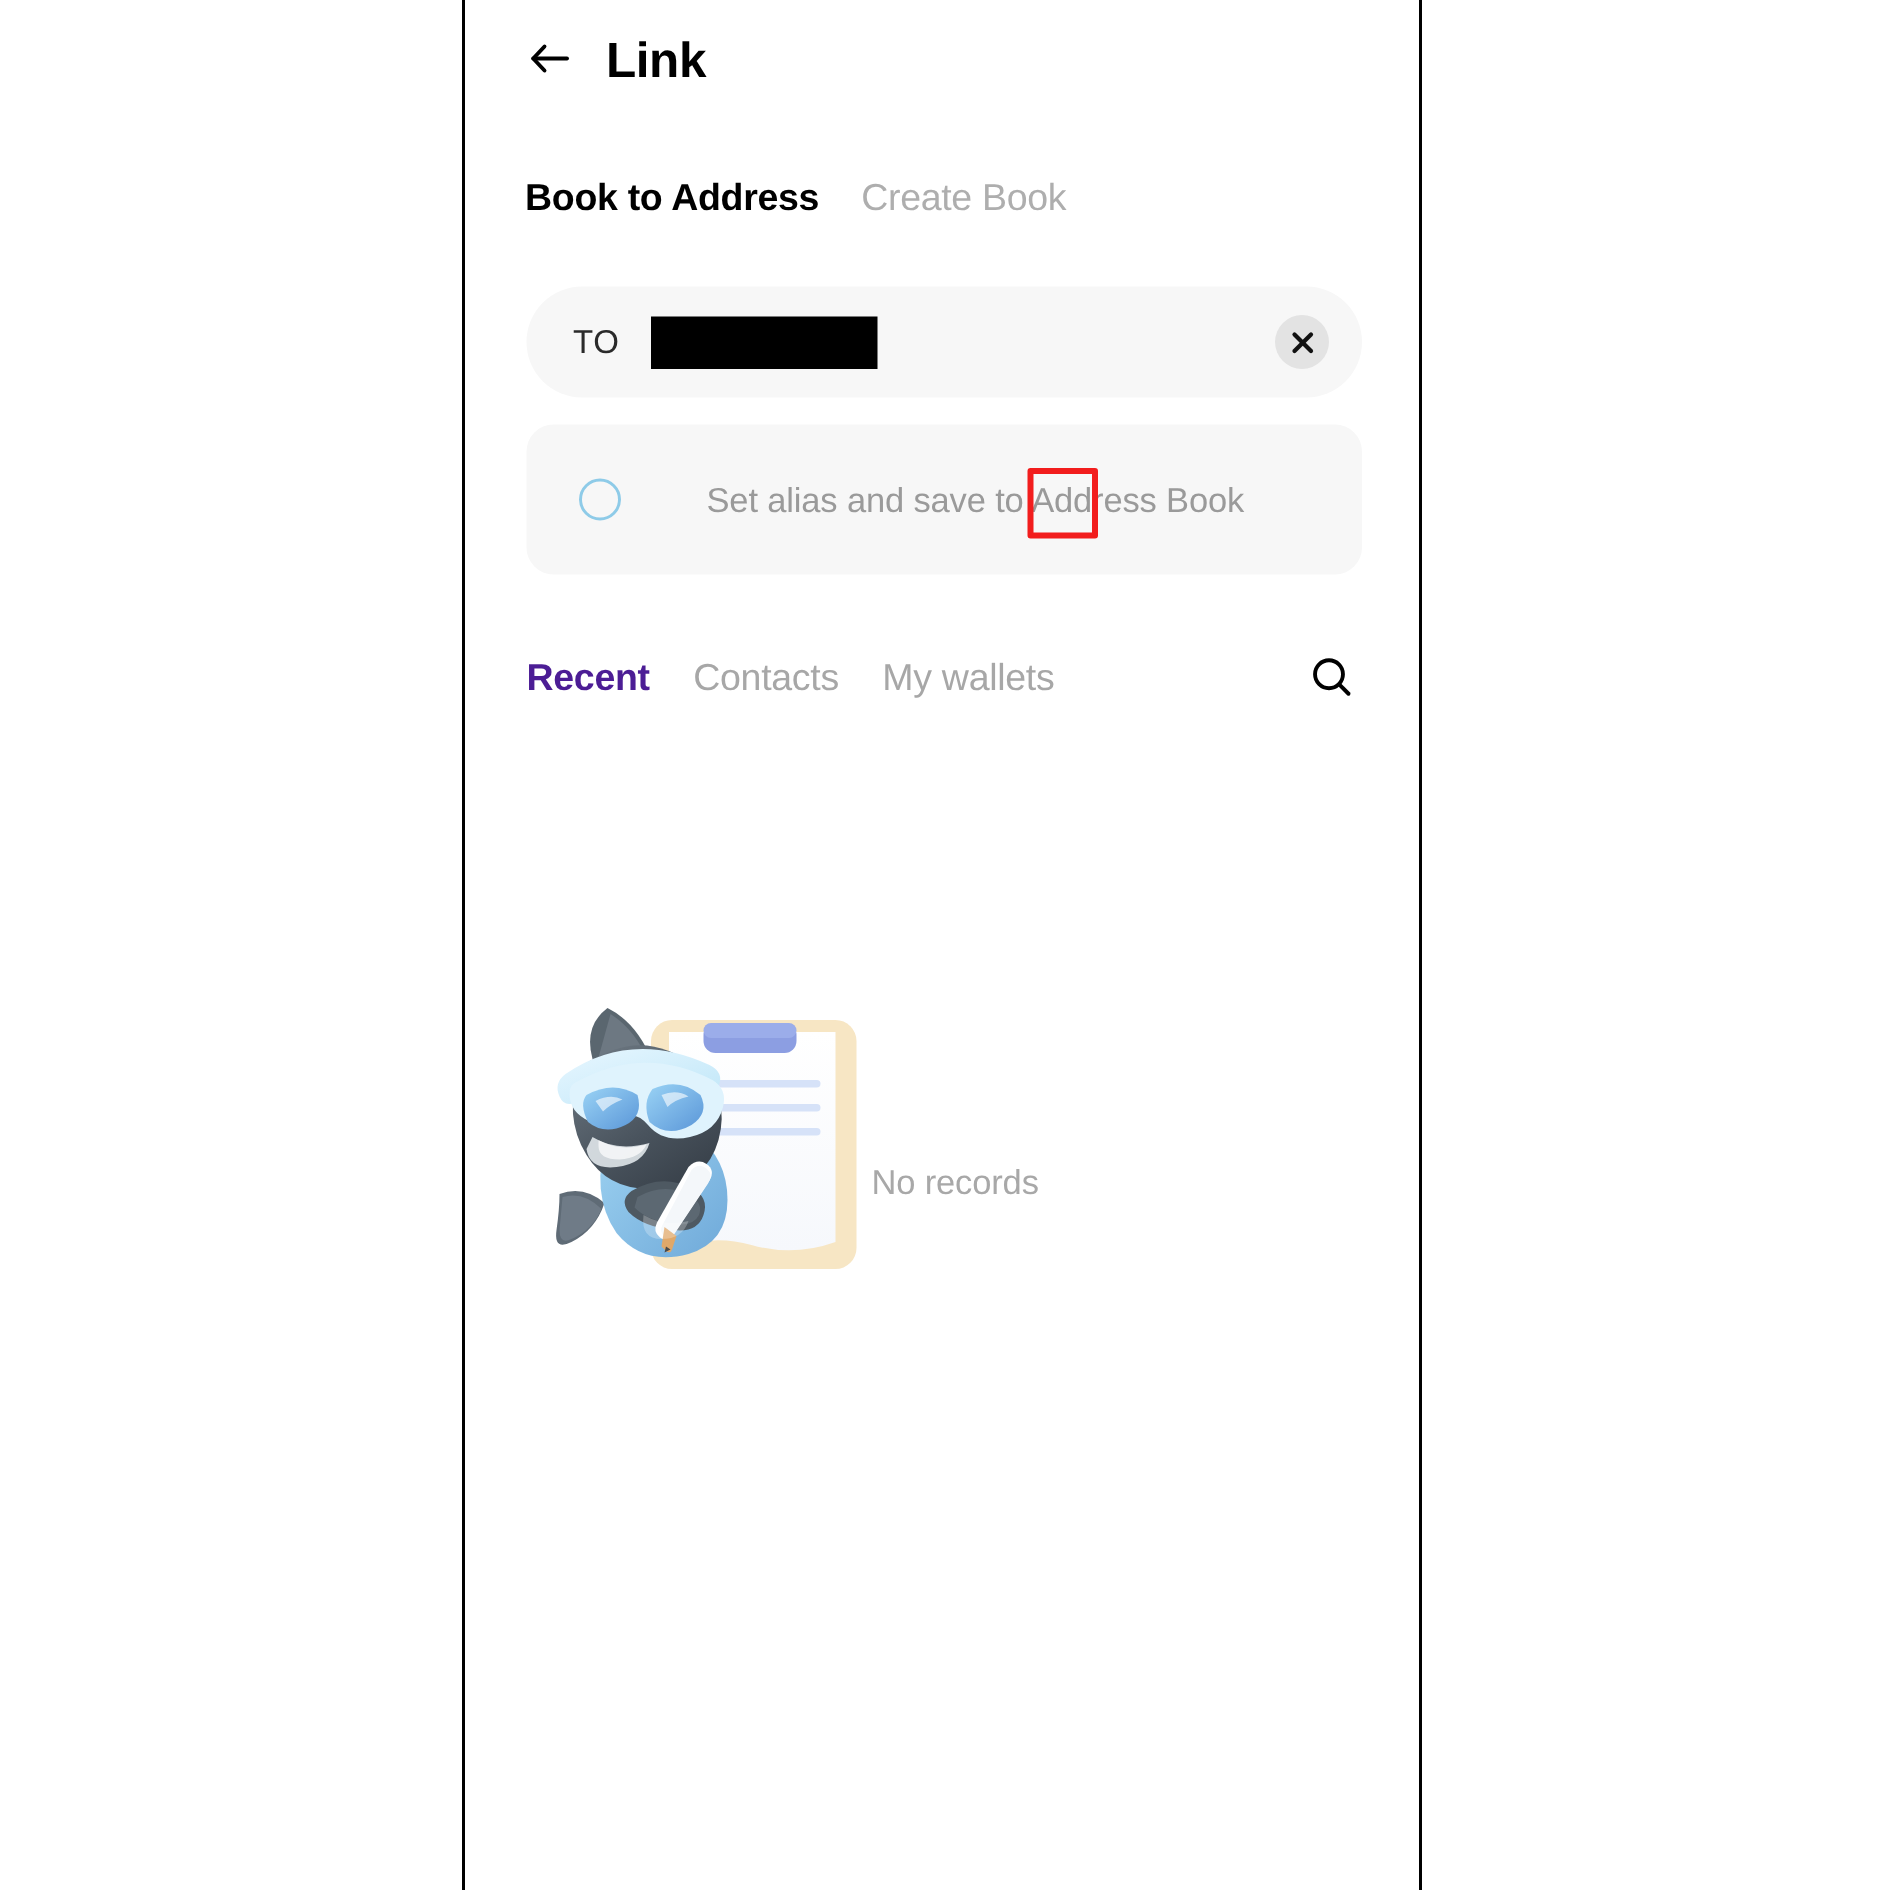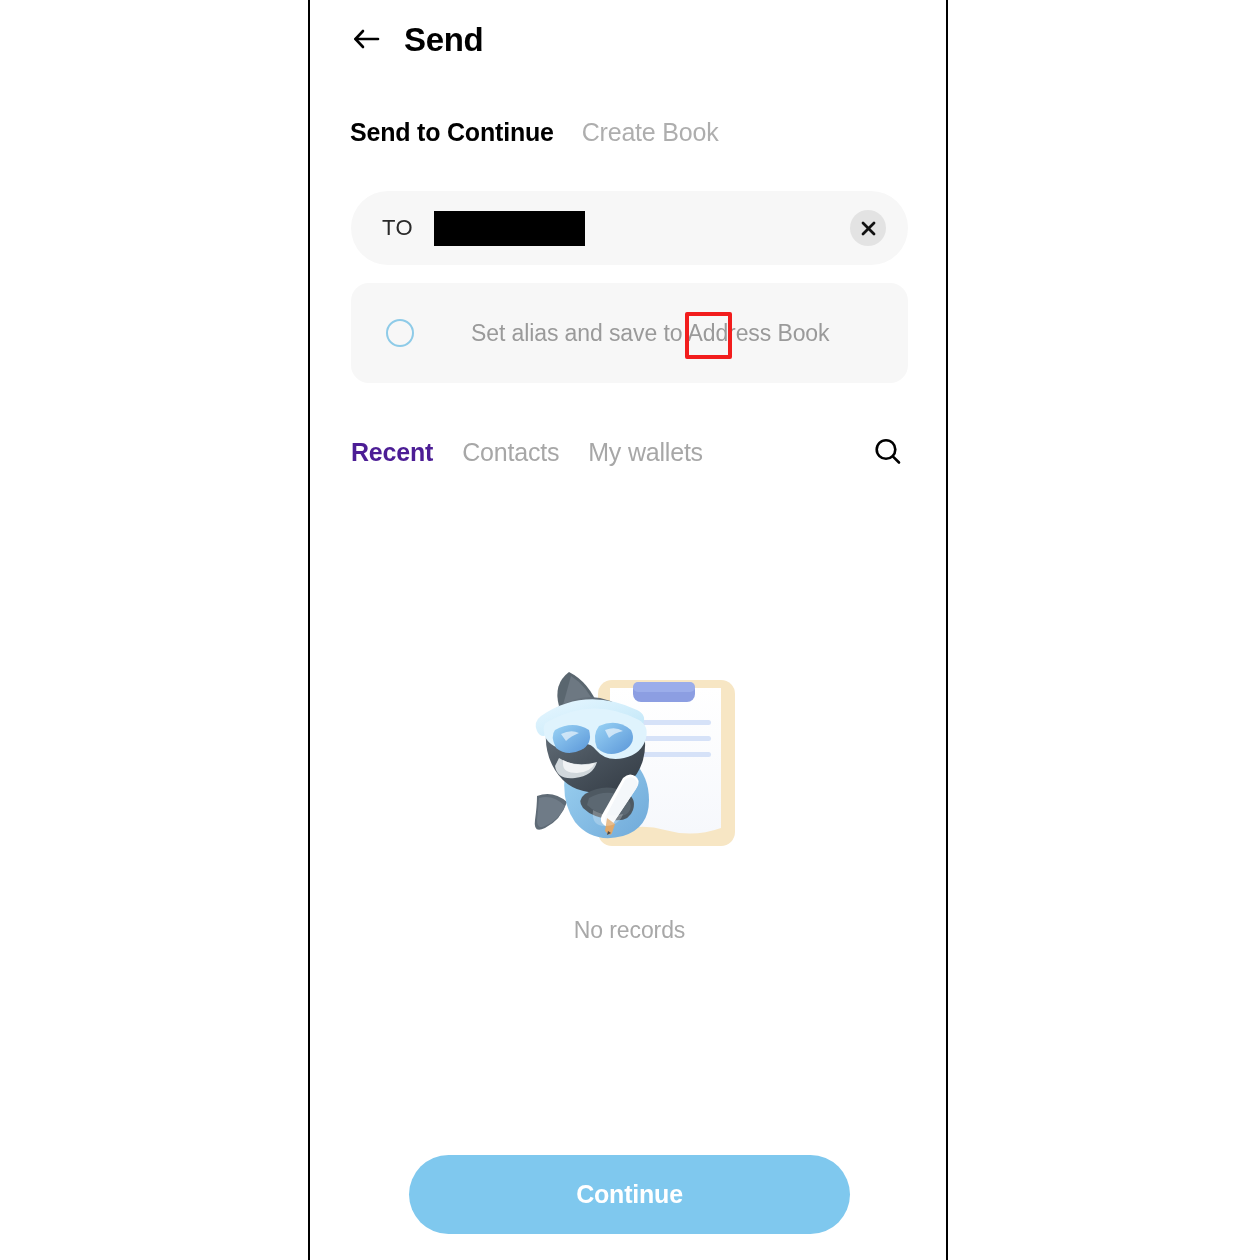--- a/index.html
+++ b/index.html
@@ -199,21 +199,21 @@
     cursor: pointer;
   }
 
   
   .empty-state {
     position: absolute;
     left: 41px;
     top: 660px;
     width: 557px;
     display: flex;
-    flex-direction: column;
+    flex-direction: row;
     align-items: center;
     text-align: center;
   }
   .empty-illustration {
     width: 230px;
     height: 215px;
   }
   .empty-text {
     margin-top: 42px;
     font-size: 23px;
@@ -254,25 +254,25 @@
 
   <div class="screen">
 
     <div class="header">
       <div class="back-arrow">
         <svg width="30" height="24" viewBox="0 0 30 24" aria-hidden="true">
           <path d="M11 4 L3.5 12 L11 20" fill="none" stroke="#000" stroke-width="2.6" stroke-linecap="round" stroke-linejoin="round"></path>
           <line x1="3.5" y1="12" x2="26" y2="12" stroke="#000" stroke-width="2.6" stroke-linecap="round"></line>
         </svg>
       </div>
-      <div class="page-title">Send</div>
+      <div class="page-title">Link</div>
     </div>
 
     <div class="mode-tabs">
-      <div class="mode-tab active">Send to Continue</div>
+      <div class="mode-tab active">Book to Address</div>
       <div class="mode-tab inactive">Create Book</div>
     </div>
 
     <div class="to-field">
       <span class="to-label">TO</span>
       <span class="to-value-redacted"></span>
       <span class="to-spacer"></span>
       <span class="clear-btn">
         <svg width="17" height="17" viewBox="0 0 17 17" aria-hidden="true">
           <line x1="3" y1="3" x2="14" y2="14" stroke="#111" stroke-width="2.8" stroke-linecap="round"></line>
@@ -370,18 +370,15 @@
           <path d="M110 120 q5 -5 10 -1 q5 4 1 10 l-22 33 q-3 5 -7 2 q-4 -3 -1 -8 Z" fill="#f4f7fa"></path>
           <path d="M92 158 l8 6 l-3 9 q-1 3 -4 1 l-3 -3 Z" fill="#e0a86a"></path>
           <path d="M93 171 l-1 4 l4 -2 Z" fill="#4a4a4a"></path>
 
           <path d="M78 150 q14 8 30 4 q-4 12 -18 12 q-14 0 -12 -16 Z" fill="#ffffff" opacity="0.25"></path>
         </svg>
       </div>
       <div class="empty-text">No records</div>
     </div>
 
-    <button class="continue-btn">
-      <span class="continue-label">Continue</span>
-    </button>
 
   </div>
 </div>
 
 </body></html>

